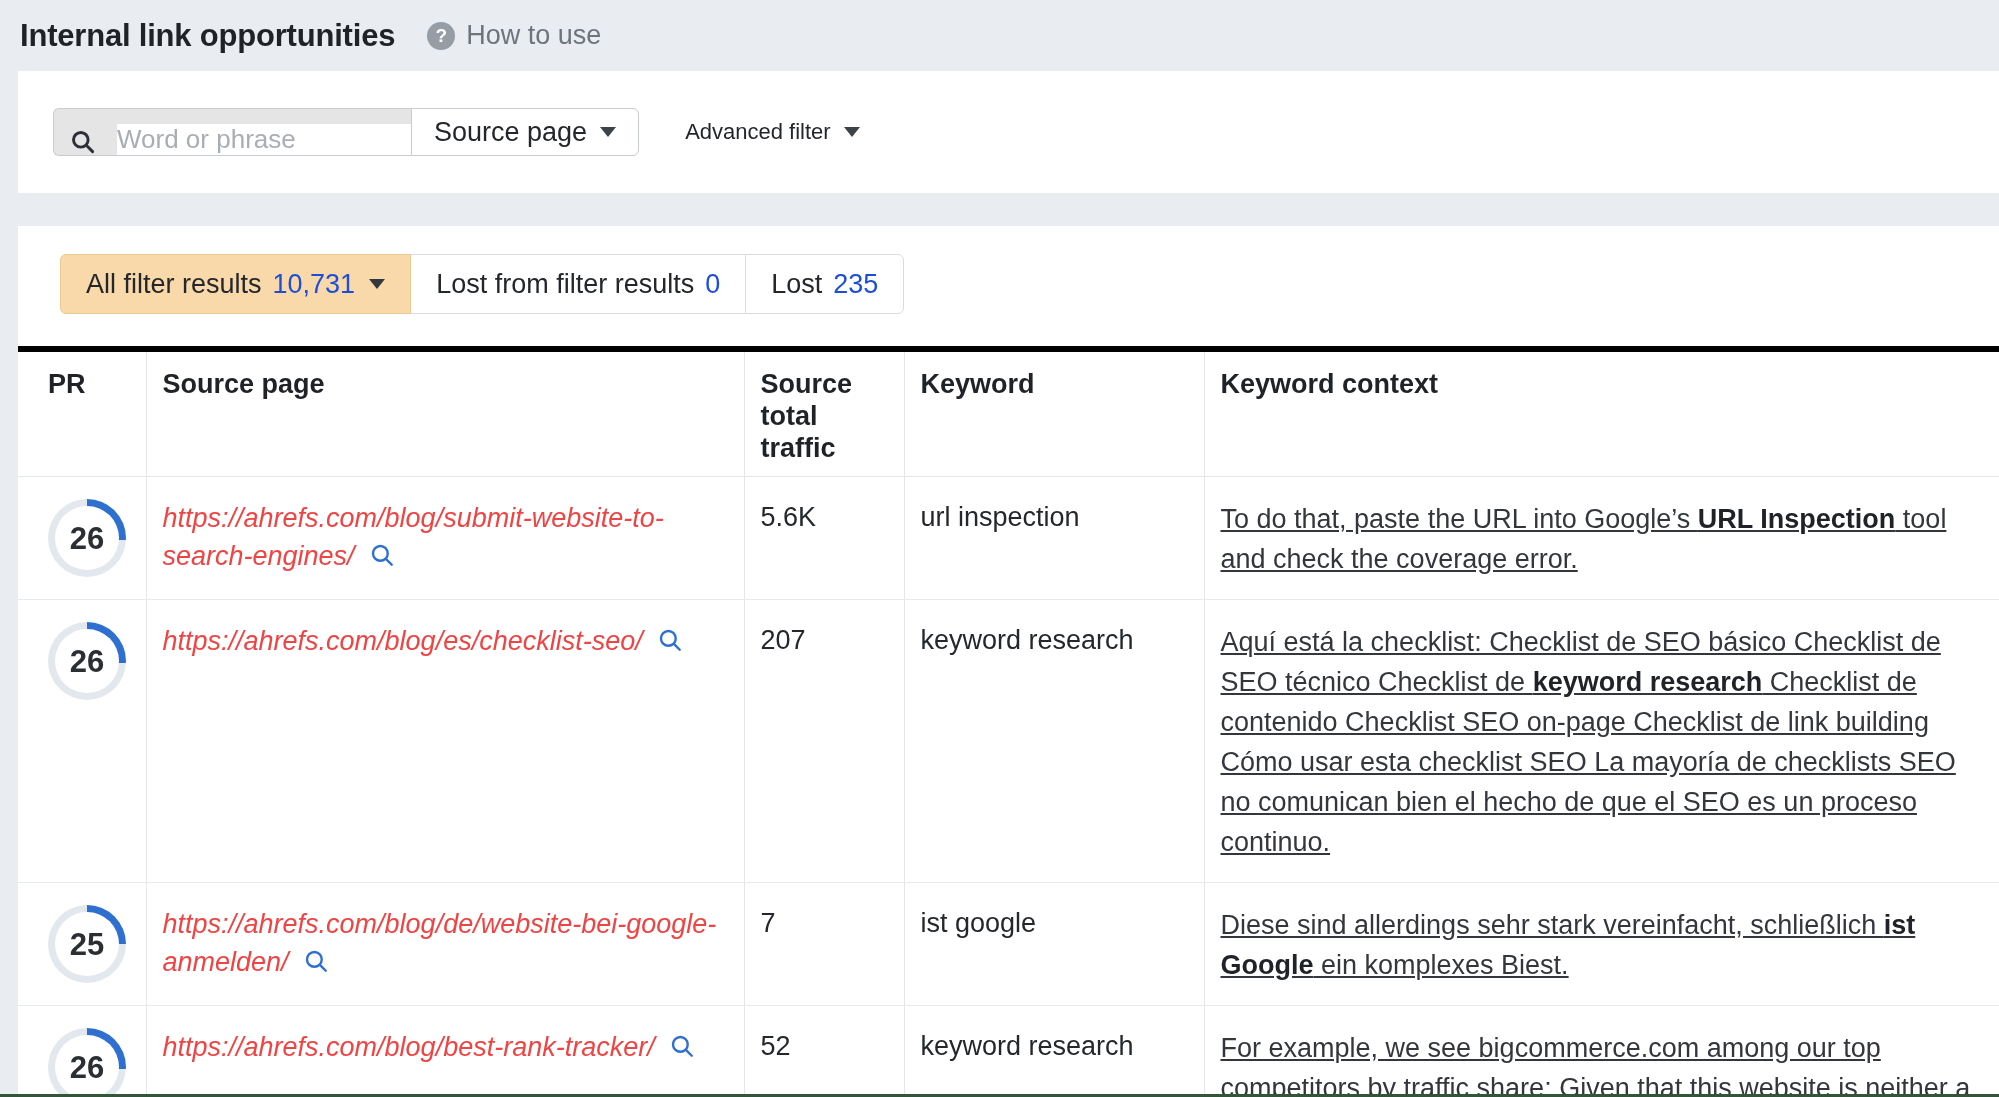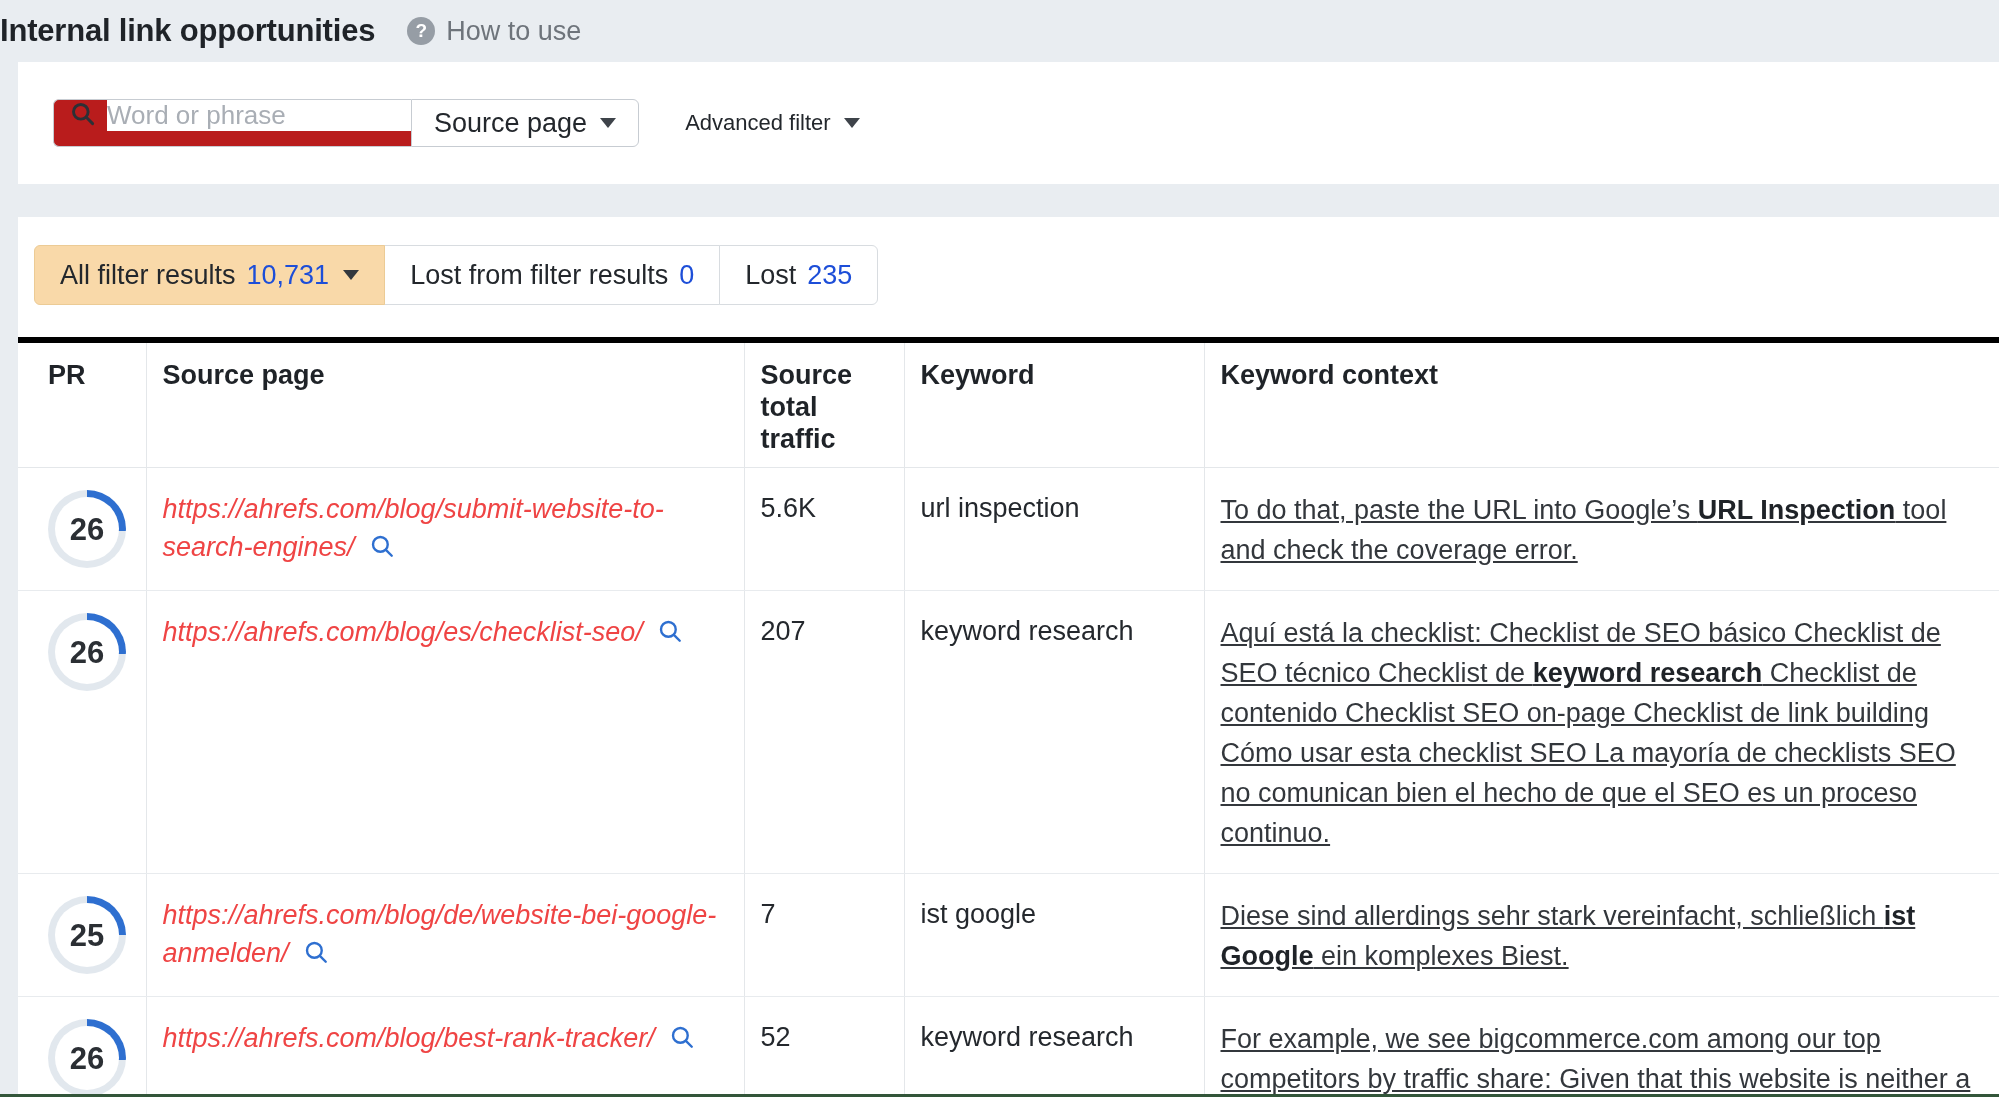--- a/index.html
+++ b/index.html
@@ -3,53 +3,53 @@
 <meta charset="utf-8">
 <style>
   * { margin:0; padding:0; box-sizing:border-box; }
   html,body { width:1999px; height:1097px; overflow:hidden; }
   body {
     background:#e9edf1;
     font-family:"Liberation Sans","DejaVu Sans",sans-serif;
     color:#24282d;
   }
   
-  .page-header { height:62px; display:flex; align-items:center; }
+  .page-header { height:71px; display:flex; align-items:center; padding-left:20px; }
   .page-title { font-size:31px; font-weight:700; color:#1f2328; letter-spacing:-0.2px; }
   .help { display:flex; align-items:center; gap:11px; margin-left:32px; cursor:pointer; }
   .help-badge {
     width:28px; height:28px; border-radius:50%; background:#969da5; color:#fff;
     font-size:19px; font-weight:700; display:flex; align-items:center; justify-content:center;
   }
   .help-label { font-size:27px; color:#6e747b; }
   
   .panel { background:#fff; margin-left:18px; }
   .search-panel { height:122px; display:flex; align-items:center; padding-left:35px; }
   .main-panel { margin-top:33px; padding-top:28px; min-height:850px; }
   
   .input-group { display:flex; height:48px; }
   .search-box {
-    display:flex; align-items:flex-start; gap:11px; width:358px; padding-left:15px;
-    border:1px solid #c7ccd2; border-right:none; border-radius:6px 0 0 6px; background:#b91c1c;
+    display:flex; align-items:flex-end; gap:21px; width:358px; padding-left:15px;
+    border:1px solid #c7ccd2; border-right:none; border-radius:6px 0 0 6px; background:#e5e5e5;
   }
   .search-box svg { flex:0 0 auto; }
   .search-box input { border:none; outline:none; font-size:26px; width:100%; color:#24282d; font-family:inherit; }
   .search-box input::placeholder { color:#a9aeb5; }
   .source-page-btn {
     display:flex; align-items:center; gap:13px; padding:0 22px;
     border:1px solid #c7ccd2; border-radius:0 6px 6px 0; background:#fff;
     font-size:27px; color:#23272c; cursor:pointer; font-family:inherit;
   }
   .advanced-filter {
     display:flex; align-items:center; gap:13px; margin-left:46px;
     font-size:22px; color:#23272c; cursor:pointer; background:none; border:none; font-family:inherit;
   }
   .caret { width:0; height:0; border-left:8px solid transparent; border-right:8px solid transparent; border-top:10px solid #3e434a; }
   
-  .tabs { display:inline-flex; margin-left:16px; }
+  .tabs { display:inline-flex; margin-left:42px; }
   .tab {
     display:flex; align-items:center; gap:11px; height:60px; padding:0 25px;
     background:#fff; border:1px solid #d8dce0; margin-left:-1px;
     font-size:27px; color:#23272c; cursor:pointer; font-family:inherit;
   }
   .tab:first-child { border-radius:6px 0 0 6px; margin-left:0; }
   .tab:last-child { border-radius:0 6px 6px 0; }
   .tab.active { background:#f9d9a9; border-color:#eccb95; position:relative; z-index:1; }
   .tab .count { color:#1d4ed8; }
   .tab .caret { margin-left:3px; border-top-color:#33383e; }

